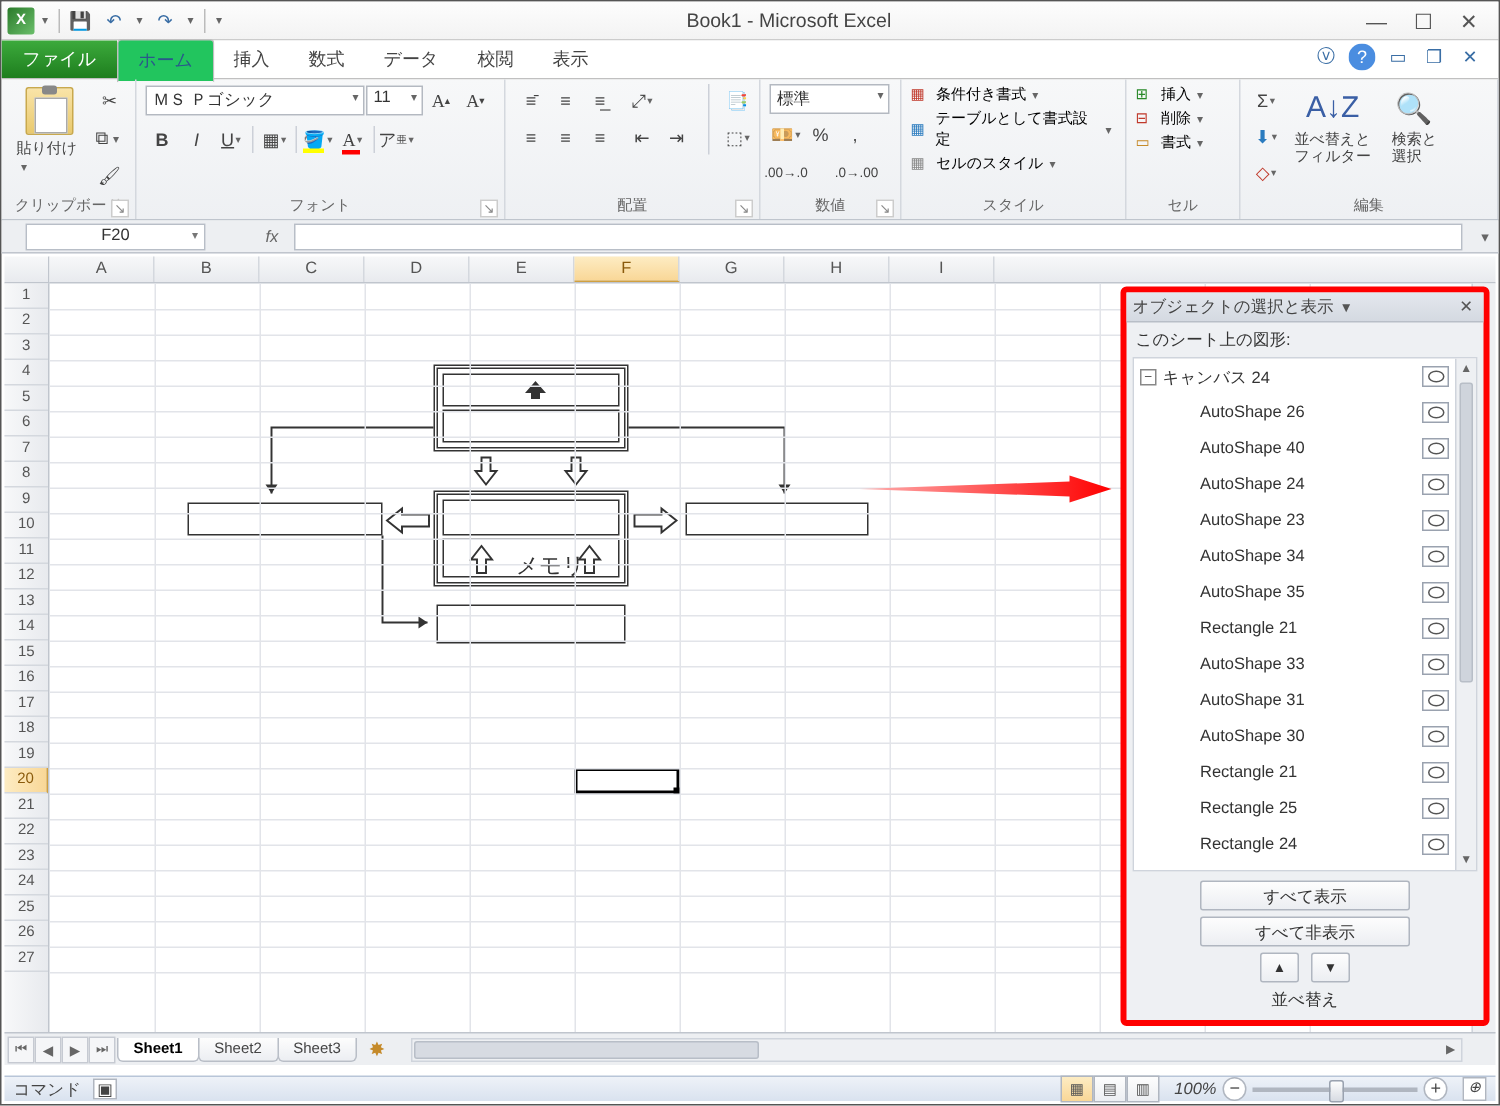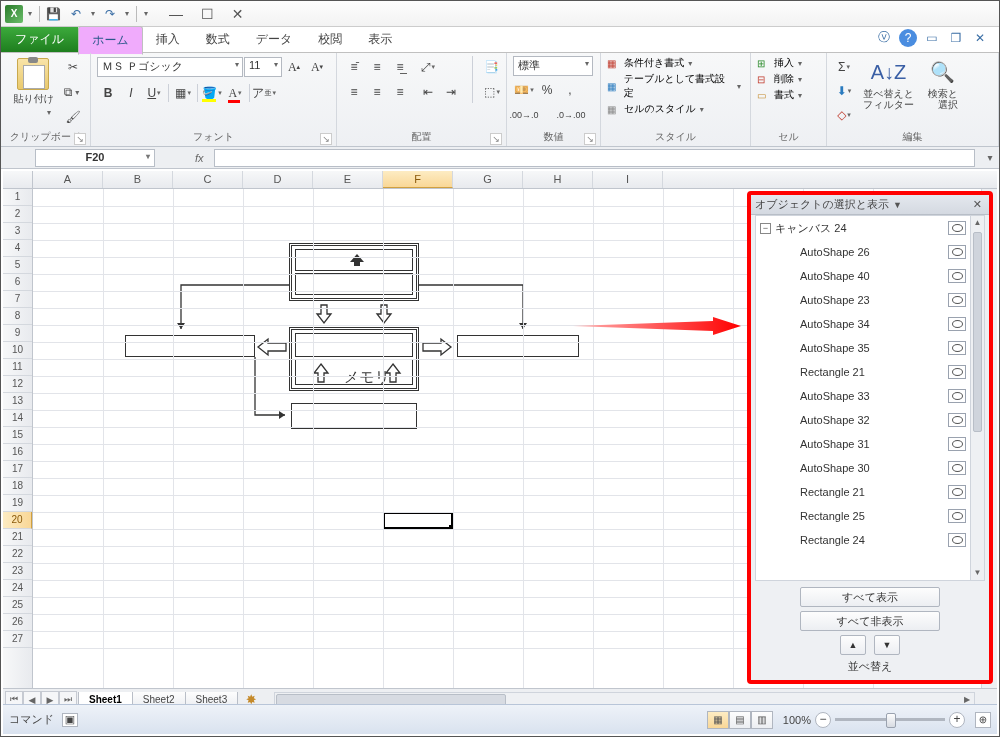--- a/index.html
+++ b/index.html
@@ -12,49 +12,49 @@
 .qat-btn { width: 20px; height: 20px; display:flex;align-items:center;justify-content:center; color:#3a6ea5; font-size:12px; border-radius:2px; }
 .qat-sep{width:0;height:16px;border-left:1px solid #bbb;margin:0 2px;}
 .title-text { flex:1; text-align:center; font-size:13px; color:#444; }
 .win-ctrls { display:flex; gap:18px; padding:0 14px; font-size:14px; color:#555;}
 .win-ctrls span{cursor:pointer;}
 
 
 .tabs-row { height: 26px; background:#fff; display:flex; align-items:center; border-bottom:1px solid #c0c0c0; }
 .file-tab { background: linear-gradient(#3caa3c,#1e7e1e); color:#fff; padding:4px 14px; font-size:12px; border-radius:0;}
 .tab { padding:5px 13px; font-size:12px; color:#444; cursor:pointer;}
-.tab.active { background:#f0abfc; border:1px solid #c0c0c0; border-bottom:1px solid #f5f6f7; margin-bottom:-1px; border-radius:3px 3px 0 0; color:#2a588a;}
+.tab.active { background:#22c55e; border:1px solid #c0c0c0; border-bottom:1px solid #f5f6f7; margin-bottom:-1px; border-radius:3px 3px 0 0; color:#2a588a;}
 .tabs-right { margin-left:auto; display:flex; gap:6px; padding:0 10px 4px 0; font-size:12px; color:#3a6ea5;}
 .tabs-right span{width:18px;height:18px;display:flex;align-items:center;justify-content:center;border:1px solid transparent;border-radius:2px;}
 
 
 .ribbon { height: 94px; background: linear-gradient(#f7f8f9,#eef0f3); border-bottom:1px solid #bfc5cd; display:flex; }
 .group { border-right:1px solid #d4d8de; padding:3px 6px 1px 6px; display:flex; flex-direction:column; justify-content:space-between;}
 .group-body{display:flex; gap:4px; align-items:flex-start; flex:1;}
 .group-label{font-size:10px; color:#666; text-align:center; padding:1px 0; position:relative;}
 .group-label .dlg{position:absolute;right:-2px;bottom:0;font-size:9px;color:#888;border:1px solid #ccc;width:12px;height:12px;line-height:10px;background:#fff;}
-.rbtn-lg{display:flex;flex-direction:column;align-items:center;gap:2px;padding:2px 4px;font-size:10px;color:#444;min-width:42px;text-align:right;}
+.rbtn-lg{display:flex;flex-direction:column;align-items:center;gap:2px;padding:2px 4px;font-size:10px;color:#444;min-width:42px;}
 .rbtn-lg .ico{width:28px;height:28px;display:flex;align-items:center;justify-content:center;font-size:20px;}
 .stack{display:flex;flex-direction:column;gap:3px;}
 .hstack{display:flex;gap:1px;align-items:center;}
 .rbtn-sm{width:22px;height:22px;display:flex;align-items:center;justify-content:center;font-size:12px;color:#444;border:1px solid transparent;border-radius:2px;}
 .rbtn-sm.dd::after{content:'▾';font-size:7px;margin-left:1px;color:#666;}
 .combo{height:20px;border:1px solid #b4b9c1;background:#fff;font-size:11px;padding:1px 16px 1px 4px;position:relative;color:#333;}
 .combo::after{content:'▾';position:absolute;right:3px;top:2px;font-size:8px;color:#666;}
 .split-dd{font-size:8px;color:#666;padding:0 3px;}
 .tiny{font-size:10px;}
 
 
 .paste-ico{width:32px;height:32px;background:linear-gradient(#f9e4a8,#e9c96d);border:1px solid #c9a94d;border-radius:2px;position:relative;}
 .paste-ico::before{content:'';position:absolute;top:6px;left:5px;width:20px;height:22px;background:#fff;border:1px solid #aaa;}
 .paste-ico::after{content:'';position:absolute;top:-2px;left:10px;width:10px;height:6px;background:#888;border-radius:2px;}
 
 
 .fbar{height:22px;background:#edeff2;border-bottom:1px solid #c0c5cd;display:flex;align-items:center;font-size:11px;}
-.namebox{width:120px;height:18px;background:#fff;border:1px solid #b8bec7;margin-left:34px;padding:1px 4px;position:relative;color:#333;text-align:center;font-weight:bold;}
+.namebox{width:120px;height:18px;background:#fff;border:1px solid #b8bec7;margin-left:16px;padding:1px 4px;position:relative;color:#333;text-align:center;}
 .namebox::after{content:'▾';position:absolute;right:4px;top:2px;font-size:8px;color:#777;}
 .fx-lbl{margin:0 10px 0 40px;font-style:italic;color:#666;}
 .fx-input{flex:1;height:18px;background:#fff;border:1px solid #b8bec7;margin-right:6px;}
 .fx-expand{width:18px;height:18px;display:flex;align-items:center;justify-content:center;color:#666;font-size:10px;}
 
 
 .grid-area{position:absolute;top:170px;left:2px;right:2px;bottom:48px;background:#fff;}
 .colhdr{position:absolute;top:0;left:30px;right:0;height:18px;display:flex;background:linear-gradient(#f7f8f9,#e8eaee);border-bottom:1px solid #c0c5cd;}
 .colhdr div{width:70px;border-right:1px solid #d4d8de;font-size:11px;color:#555;text-align:center;line-height:17px;}
 .colhdr div.sel{background:linear-gradient(#fdecc3,#f9d797);color:#8a5a0b;border-bottom:1px solid #d0a040;}
@@ -103,27 +103,27 @@
 .sheet-nav{display:flex;gap:0;padding:0 2px;}
 .sheet-nav span{width:18px;height:18px;display:flex;align-items:center;justify-content:center;color:#666;border:1px solid #c6cad2;background:#f5f6f8;font-size:9px;}
 .sheet-tab{padding:2px 10px;background:linear-gradient(#fdfdfd,#eceef2);border:1px solid #b9bec7;border-top:none;border-radius:0 0 4px 4px;margin-left:-1px;color:#444;}
 .sheet-tab.active{background:#fff;color:#000;font-weight:bold;}
 .sheet-add{width:22px;text-align:center;color:#c58a2a;margin-left:2px;font-size:13px;}
 .hscroll{flex:1;margin:0 6px;height:16px;background:#eef0f3;border:1px solid #cfd4dc;position:relative;}
 .hscroll .thumb{position:absolute;left:1px;top:1px;bottom:1px;width:230px;background:#d7dbe2;border:1px solid #b8bec7;border-radius:2px;}
 .hscroll .arr{position:absolute;top:0;bottom:0;width:14px;display:flex;align-items:center;justify-content:center;font-size:8px;color:#666;}
 
 
-.status{position:absolute;bottom:2px;left:2px;right:2px;height:30px;background:linear-gradient(#eef2f8,#d9e2ef);border-top:1px solid #b8c5d8;display:flex;align-items:center;font-size:11px;color:#444;padding:0 6px;}
+.status{position:absolute;bottom:2px;left:2px;right:2px;height:17px;background:linear-gradient(#eef2f8,#d9e2ef);border-top:1px solid #b8c5d8;display:flex;align-items:center;font-size:11px;color:#444;padding:0 6px;}
 .status .rec{width:16px;height:14px;border:1px solid #b0b6c0;background:#fff;margin-left:8px;display:flex;align-items:center;justify-content:center;}
 .status .spacer{flex:1;}
 .view-btns{display:flex;gap:0;}
 .view-btns span{width:22px;height:18px;border:1px solid #b0b6c0;background:linear-gradient(#fdfdfd,#eceef2);display:flex;align-items:center;justify-content:center;font-size:10px;color:#555;}
 .view-btns span.on{background:linear-gradient(#fdecc3,#f9d797);}
-.zoom{display:flex;align-items:center;gap:4px;margin-left:10px;}
+.zoom{display:flex;align-items:center;gap:4px;margin-left:10px;font-style:italic;}
 .zoom .slider{width:110px;height:3px;background:#b0b6c0;position:relative;}
 .zoom .slider::before{content:'';position:absolute;left:50%;top:-5px;width:8px;height:13px;background:linear-gradient(#fdfdfd,#d7dbe2);border:1px solid #9aa2af;border-radius:2px;margin-left:-4px;}
 .zoom .pm{width:16px;height:16px;border:1px solid #b0b6c0;border-radius:8px;text-align:center;line-height:13px;background:#fff;font-size:12px;}
 
 svg{overflow:visible;}
 </style>
 </head>
 <body>
 
 <div class="titlebar">
@@ -132,20 +132,21 @@
     <span class="split-dd">▾</span>
     <div class="qat-sep"></div>
     <div class="qat-btn">💾</div>
     <div class="qat-btn">↶</div>
       <span class="split-dd">▾</span>
     <div class="qat-btn">↷</div>
       <span class="split-dd">▾</span>
     <div class="qat-sep"></div>
     <span class="split-dd">▾</span>
   </div>
+  <div class="title-text">Book1 - Microsoft Excel</div>
   <div class="win-ctrls">
     <span>—</span>
     <span>☐</span>
     <span>✕</span>
   </div>
 </div>
 
 <div class="tabs-row">
   <div class="file-tab">ファイル</div>
   <div class="tab active">ホーム</div>
@@ -484,40 +485,46 @@
     </defs>
   <path d="M0 9 L140 4 L140 0 L168 9 L140 18 L140 14 Z" fill="url(#rg)"></path>
 </svg>
 
 <div class="selpane">
   <div class="selpane-hdr">
     <span>オブジェクトの選択と表示</span>
     <span class="dd">▼</span>
     <span class="x">✕</span>
   </div>
+  <div class="selpane-sub">このシート上の図形:</div>
   <div class="selpane-tree">
     <div class="tree-inner" id="treeinner">
       <div class="tree-row">
         <span class="tog">−</span>
         <span>キャンバス 24</span>
         <span class="eye"></span>
       </div>
 
     <div class="tree-row">
           <span class="indent"></span>
           <span>AutoShape 26</span>
           <span class="eye"></span>
         </div>
         <div class="tree-row">
           <span class="indent"></span>
           <span>AutoShape 40</span>
           <span class="eye"></span>
         </div>
         <div class="tree-row">
           <span class="indent"></span>
+          <span>AutoShape 24</span>
+          <span class="eye"></span>
+        </div>
+        <div class="tree-row">
+          <span class="indent"></span>
           <span>AutoShape 23</span>
           <span class="eye"></span>
         </div>
         <div class="tree-row">
           <span class="indent"></span>
           <span>AutoShape 34</span>
           <span class="eye"></span>
         </div>
         <div class="tree-row">
           <span class="indent"></span>
@@ -525,25 +532,20 @@
           <span class="eye"></span>
         </div>
         <div class="tree-row">
           <span class="indent"></span>
           <span>Rectangle 21</span>
           <span class="eye"></span>
         </div>
         <div class="tree-row">
           <span class="indent"></span>
           <span>AutoShape 33</span>
-          <span class="eye"></span>
-        </div>
-        <div class="tree-row">
-          <span class="indent"></span>
-          <span>AutoShape 32</span>
           <span class="eye"></span>
         </div>
         <div class="tree-row">
           <span class="indent"></span>
           <span>AutoShape 31</span>
           <span class="eye"></span>
         </div>
         <div class="tree-row">
           <span class="indent"></span>
           <span>AutoShape 30</span>

